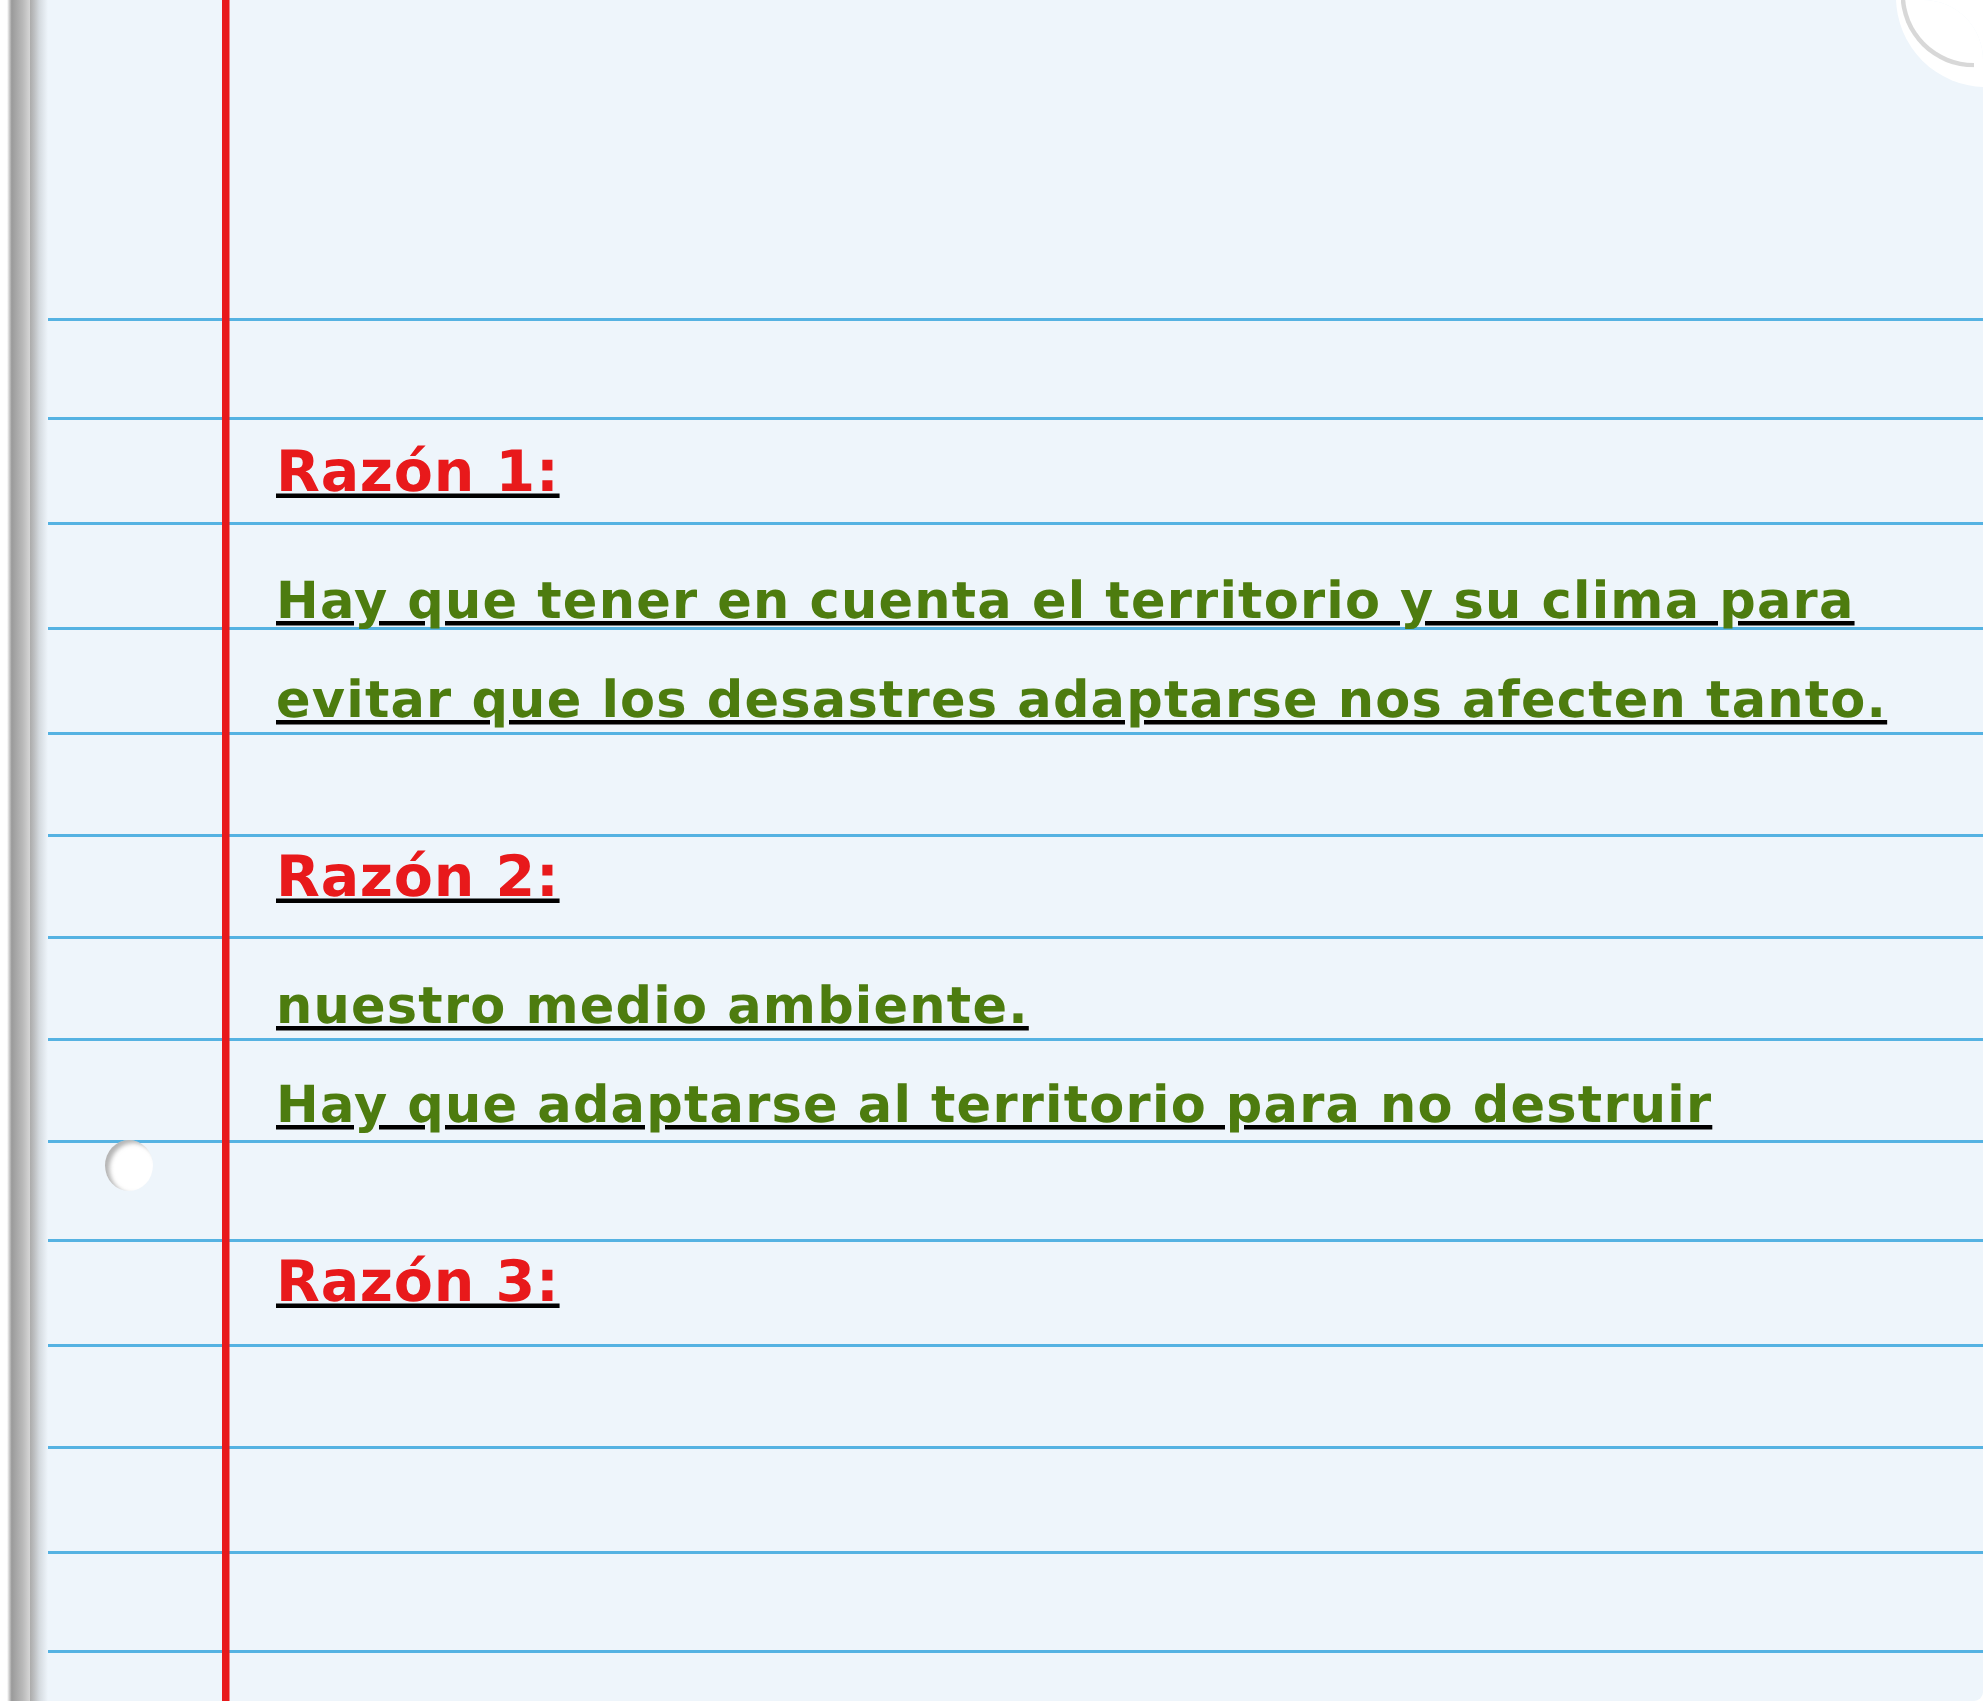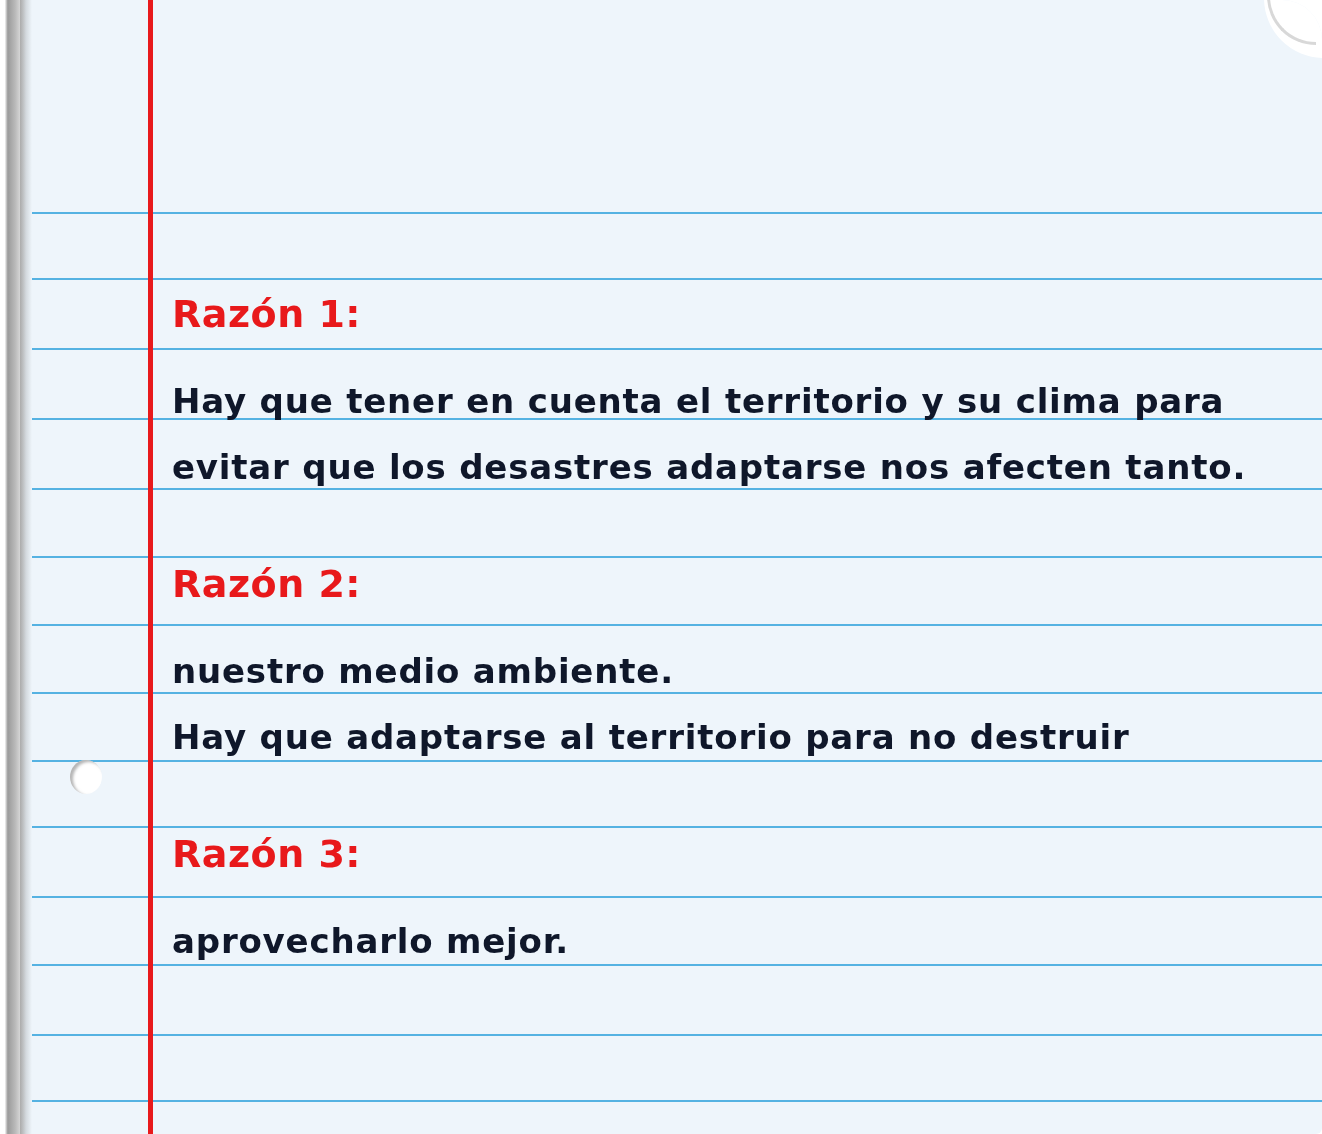--- a/index.html
+++ b/index.html
@@ -114,34 +114,34 @@
 
   
   .content {
     position: absolute;
     left: 172px;
     top: 0;
     width: 1000px;
     height: 1134px;
   }
 
-  .block { position: absolute; left: 0; width: 1000px; }
+  .block { position: absolute; left: 12px; width: 1000px; text-decoration: underline; }
 
   .heading {
     color: #e8191b;
     font-family: "DejaVu Sans", sans-serif;
     font-weight: bold;
     font-size: 38px;
     letter-spacing: .5px;
     line-height: 44px;
     white-space: nowrap;
   }
 
   .body-line {
-    color: #0f172a;
+    color: #4d7c0f;
     font-family: "DejaVu Sans", sans-serif;
     font-weight: bold;
     font-size: 34px;
     letter-spacing: .8px;
     line-height: 66px;
     white-space: nowrap;
   }
 </style>
 </head>
 <body>
@@ -192,18 +192,17 @@
       </div>
       <div class="block" style="top:638px">
         <div class="body-line">nuestro medio ambiente.</div>
         <div class="body-line">Hay que adaptarse al territorio para no destruir</div>
       </div>
 
       <div class="block" style="top:832px">
         <div class="heading">Razón 3:</div>
       </div>
       <div class="block" style="top:908px">
-        <div class="body-line">aprovecharlo mejor.</div>
       </div>
 
     </div>
   </div>
 </div>
 
 </body></html>

